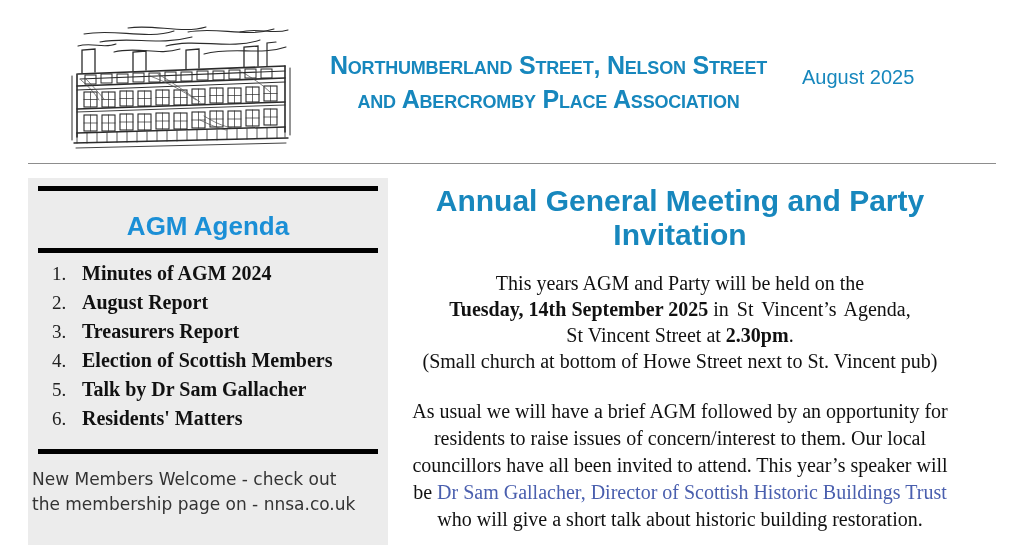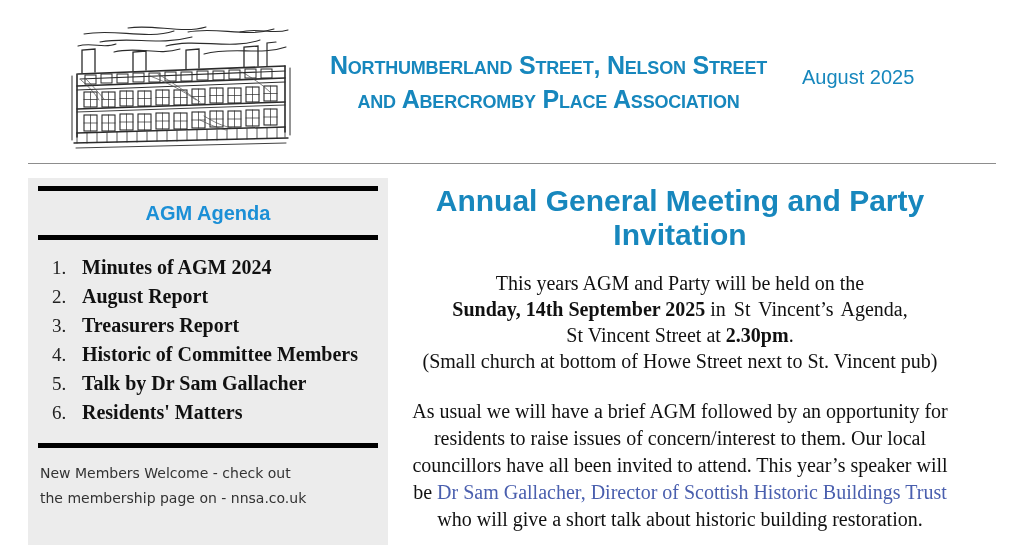--- a/index.html
+++ b/index.html
@@ -78,27 +78,27 @@
     height: 5px;
     background: #000000;
     margin: 0 10px;
   }
   #agenda-rule-top { margin-top: 8px; }
   #agenda-title {
     text-align: center;
     color: #1B8FD6;
     font-family: "Liberation Sans", sans-serif;
     font-weight: bold;
-    font-size: 20px;
+    font-size: 26px;
     line-height: 30px;
-    padding: 7px 0 7px 0;
+    padding: 20px 0 7px 0;
   }
   #agenda-list {
     margin: 0;
-    padding: 13px 0 0 0;
+    padding: 6px 0 0 0;
     list-style: none;
     counter-reset: agendaitem;
   }
   #agenda-list li {
     position: relative;
     counter-increment: agendaitem;
     font-family: "Liberation Serif", serif;
     font-weight: bold;
     font-size: 20px;
     line-height: 29px;
@@ -109,23 +109,23 @@
   #agenda-list li::before {
     content: counter(agendaitem) ".";
     position: absolute;
     left: 24px;
     font-weight: normal;
     font-size: 19px;
     color: #222222;
   }
   #agenda-rule-bottom { margin-top: 16px; }
   #membership-note {
-    padding: 13px 14px 0 12px;
+    padding: 13px 14px 0 4px;
     font-family: "DejaVu Sans", sans-serif;
-    font-size: 14px;
+    font-size: 17px;
     line-height: 25px;
     color: #333333;
   }
 
   
   #invitation {
     position: absolute;
     left: 404px;
     top: 184px;
     width: 552px;
@@ -298,40 +298,40 @@
   <div class="agenda-rule" id="agenda-rule-top"></div>
 
   <div id="agenda-title">AGM Agenda</div>
 
   <div class="agenda-rule"></div>
 
   <ol id="agenda-list">
     <li>Minutes of AGM 2024</li>
     <li>August Report</li>
     <li>Treasurers Report</li>
-    <li>Historic of Committee Members</li>
+    <li>Election of Scottish Members</li>
     <li>Talk by Dr Sam Gallacher</li>
     <li>Residents' Matters</li>
   </ol>
 
   <div class="agenda-rule" id="agenda-rule-bottom"></div>
 
   <div id="membership-note">
     <span>New Members Welcome - check out</span><br>
     <span>the membership page on - nnsa.co.uk</span>
   </div>
 </div>
 
 <div id="invitation">
 
   <div id="invitation-heading">Annual General Meeting and Party Invitation</div>
 
   <p class="invite-para" id="details-para">
     <span>This years AGM and Party will be held on the</span><br>
-    <span class="em-bold">Sunday, 14th September 2025</span>
+    <span class="em-bold">Tuesday, 14th September 2025</span>
     <span class="spread">in  St  Vincent’s  Agenda,</span><br>
     <span>St Vincent Street</span>
     <span>at</span>
     <span class="em-bold">2.30pm</span><span>.</span><br>
     <span class="note">(Small church at bottom of Howe Street next to St. Vincent pub)</span>
   </p>
 
   <p class="invite-para" id="closing-para">
     <span>As usual we will have a brief AGM followed by an opportunity for residents to raise issues of concern/interest to them. Our local councillors have all been invited to attend.</span>
     <span>This year’s speaker will be</span>

